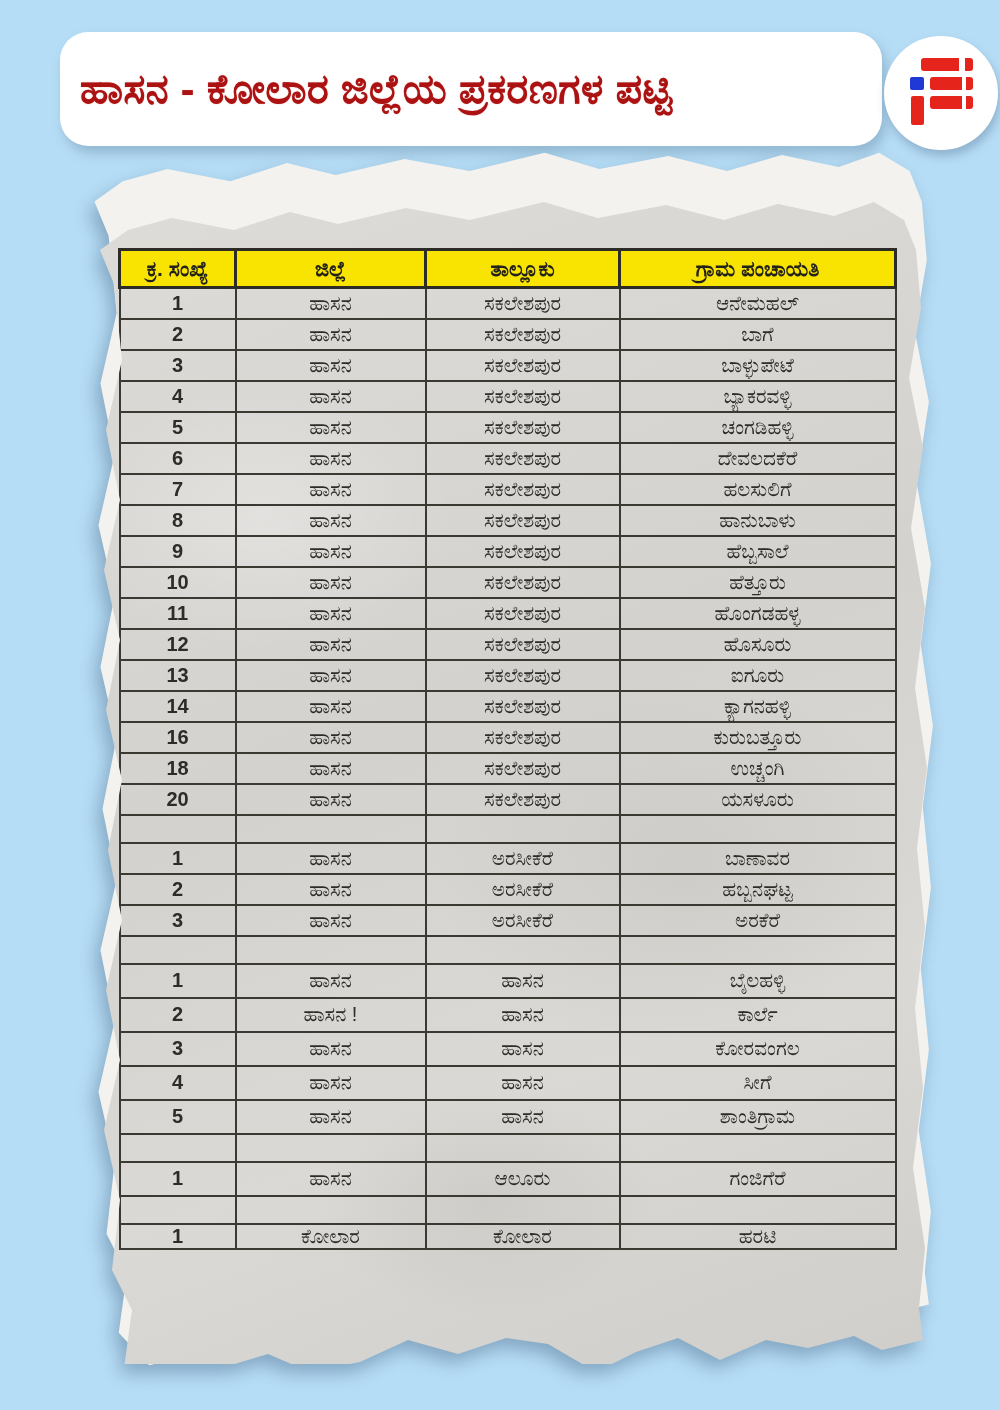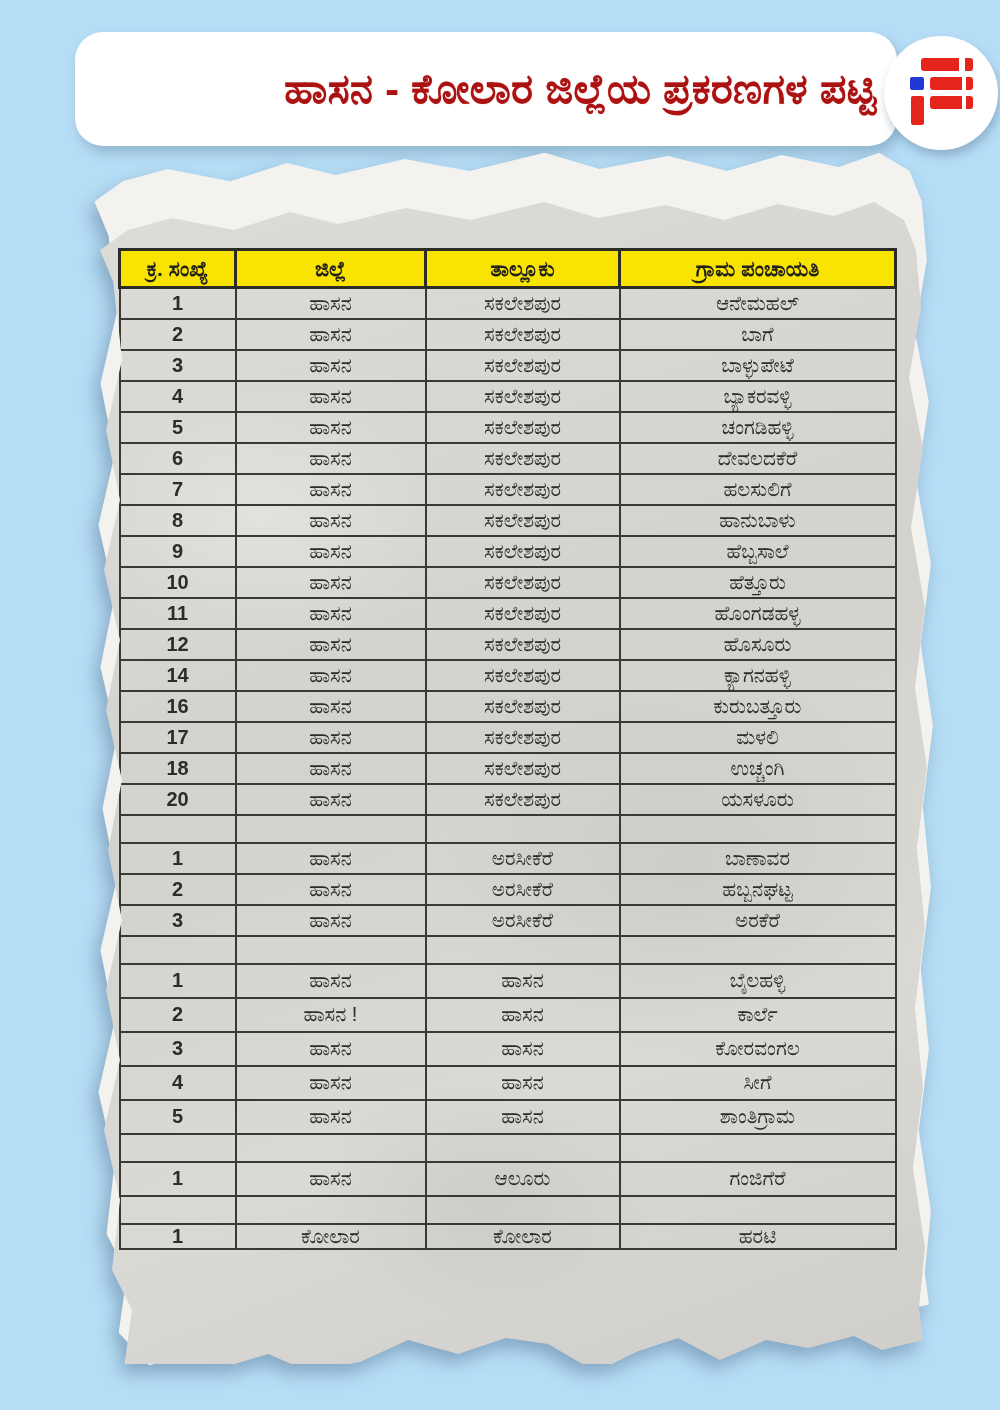--- a/index.html
+++ b/index.html
@@ -5,24 +5,24 @@
   * { margin:0; padding:0; box-sizing:border-box; }
   body { font-family:"Liberation Sans", sans-serif; }
 
   .scene {
     position:relative; width:1000px; height:1410px;
     background:#b6ddf6; overflow:hidden;
   }
 
   
   .banner {
-    position:absolute; left:75px; top:32px; width:822px; height:114px;
+    position:absolute; left:60px; top:32px; width:822px; height:114px;
     background:#ffffff; border-radius:28px;
     box-shadow:4px 7px 12px rgba(90,120,150,.38);
-    display:flex; align-items:center; justify-content:flex-end;
+    display:flex; align-items:center; justify-content:flex-start;
   }
   .banner-title {
     color:#ab1211; font-size:41px; font-weight:700;
     letter-spacing:.5px; text-align:center; padding:0 20px;
     text-shadow:0 0 1px rgba(171,18,17,.6);
   }
 
   
   .logo {
     position:absolute; left:884px; top:36px; width:114px; height:114px;
@@ -206,36 +206,36 @@
               <td>ಸಕಲೇಶಪುರ</td>
               <td>ಹೊಂಗಡಹಳ್ಳ</td>
             </tr>
             <tr>
               <td class="num">12</td>
               <td>ಹಾಸನ</td>
               <td>ಸಕಲೇಶಪುರ</td>
               <td>ಹೊಸೂರು</td>
             </tr>
             <tr>
+              <td class="num">13</td>
+              <td>ಹಾಸನ</td>
+              <td>ಸಕಲೇಶಪುರ</td>
+              <td>ಐಗೂರು</td>
+            </tr>
+            <tr>
               <td class="num">14</td>
               <td>ಹಾಸನ</td>
               <td>ಸಕಲೇಶಪುರ</td>
               <td>ಕ್ಯಾಗನಹಳ್ಳಿ</td>
             </tr>
             <tr>
               <td class="num">16</td>
               <td>ಹಾಸನ</td>
               <td>ಸಕಲೇಶಪುರ</td>
               <td>ಕುರುಬತ್ತೂರು</td>
-            </tr>
-            <tr>
-              <td class="num">17</td>
-              <td>ಹಾಸನ</td>
-              <td>ಸಕಲೇಶಪುರ</td>
-              <td>ಮಳಲಿ</td>
             </tr>
             <tr>
               <td class="num">18</td>
               <td>ಹಾಸನ</td>
               <td>ಸಕಲೇಶಪುರ</td>
               <td>ಉಚ್ಚಂಗಿ</td>
             </tr>
             <tr>
               <td class="num">20</td>
               <td>ಹಾಸನ</td>

